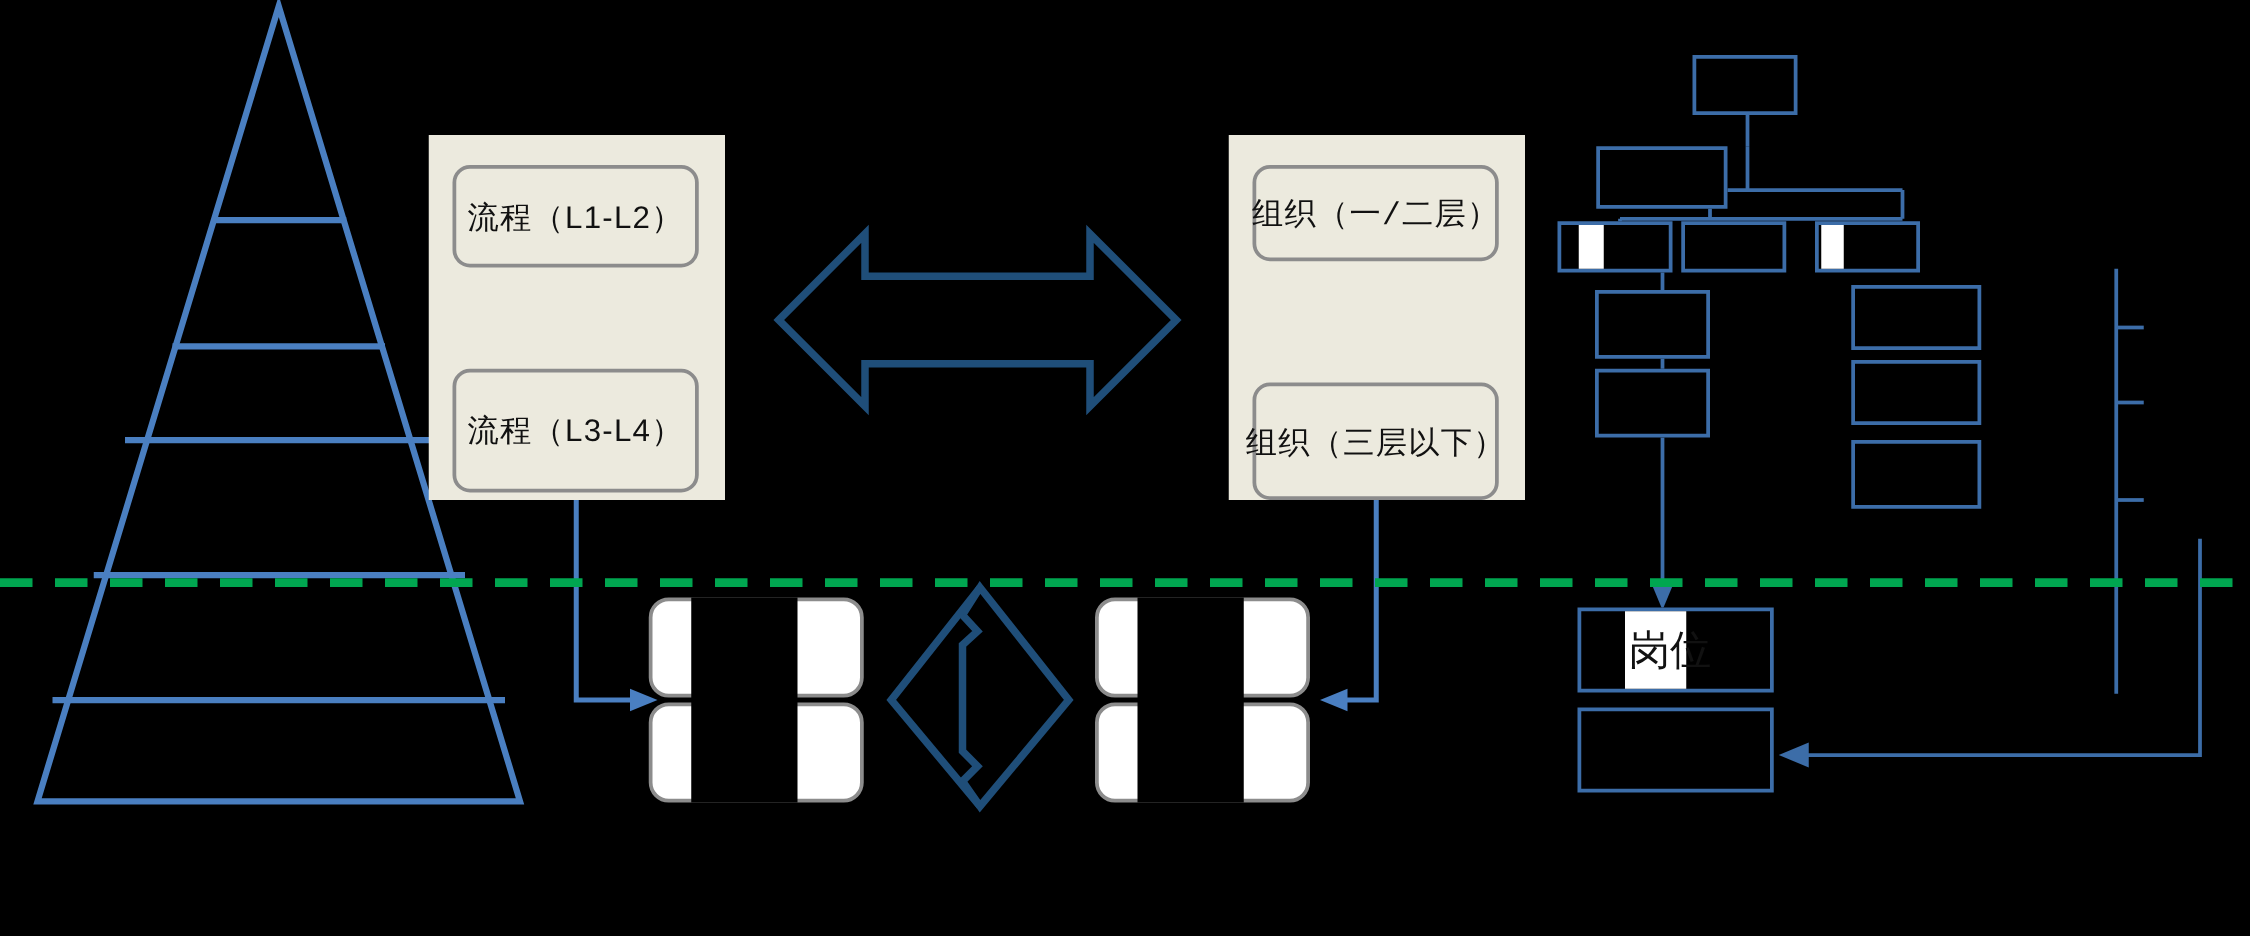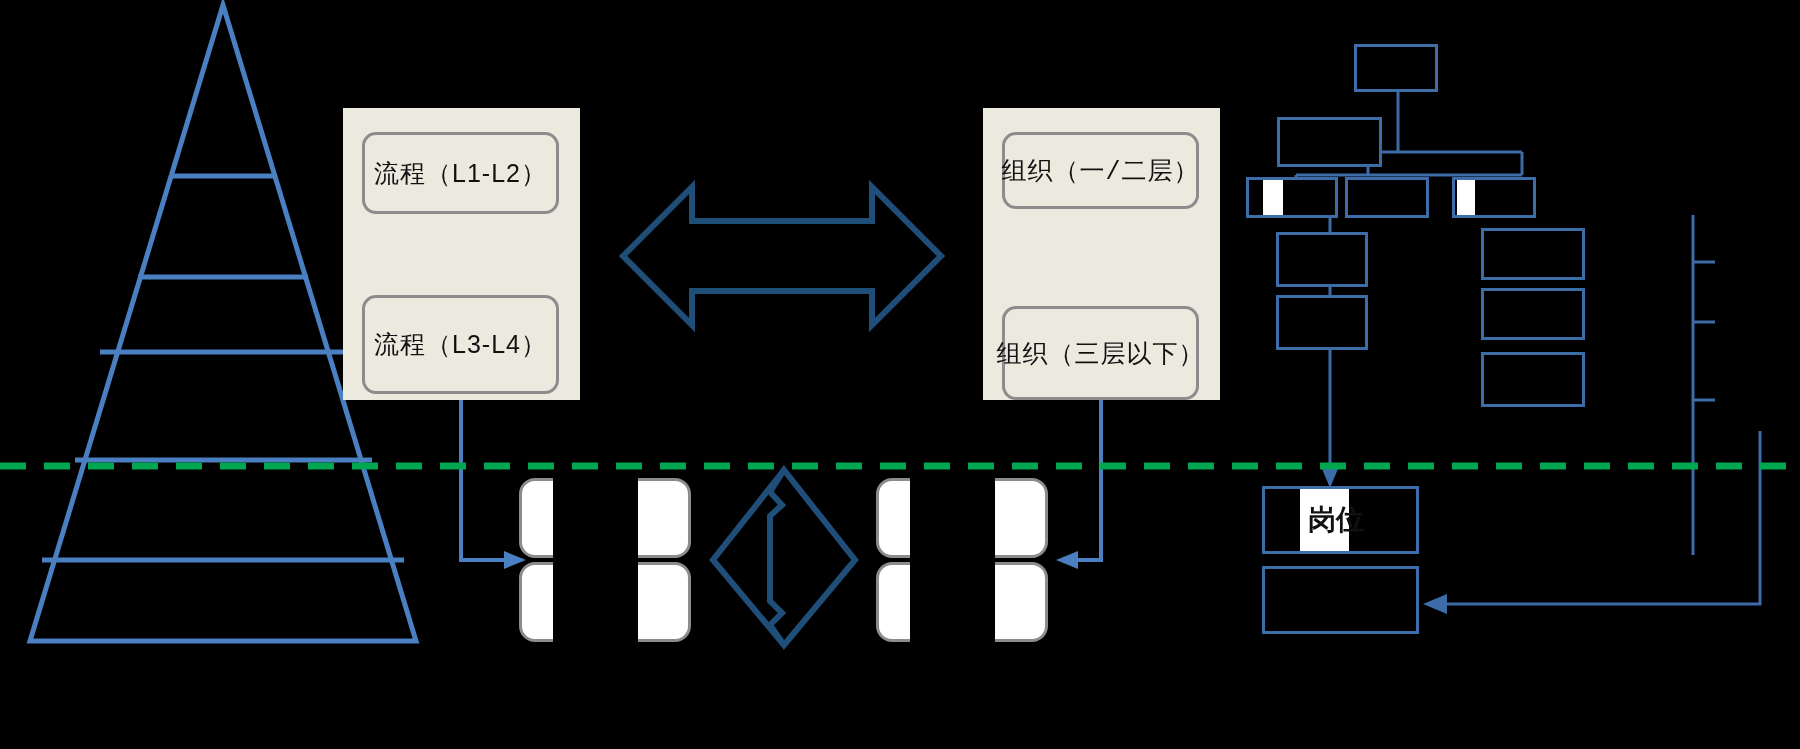--- a/index.html
+++ b/index.html
@@ -8,21 +8,21 @@
   #stage svg.layer{position:absolute;left:0;top:0;width:1800px;height:749px;overflow:visible;}
 
   .panel{position:absolute;background:#ECEADE;}
   .rbox{position:absolute;box-sizing:border-box;border:3px solid #8C8C8C;border-radius:14px;
         background:#ECEADE;display:flex;align-items:center;justify-content:center;
         color:#111;font-size:25px;letter-spacing:1px;white-space:nowrap;}
   .wbox{position:absolute;box-sizing:border-box;border:3px solid #8C8C8C;border-radius:16px;
         background:#ffffff;}
   .orgbox{position:absolute;box-sizing:border-box;border:3px solid #3C6DA8;background:#000;}
   .orglabel{position:absolute;display:flex;align-items:center;justify-content:center;
-        color:#111;font-size:28px;white-space:nowrap;font-weight:bold;}
+        color:#111;font-size:33px;white-space:nowrap;}
   .mask{position:absolute;background:#000;}
   .whitestrip{position:absolute;background:#fff;}
 </style>
 </head>
 <body>
 
 <div id="stage">
 
   <svg class="layer" viewBox="0 0 1800 749">
     <g fill="none" stroke="#4a7fc1" stroke-width="5">

